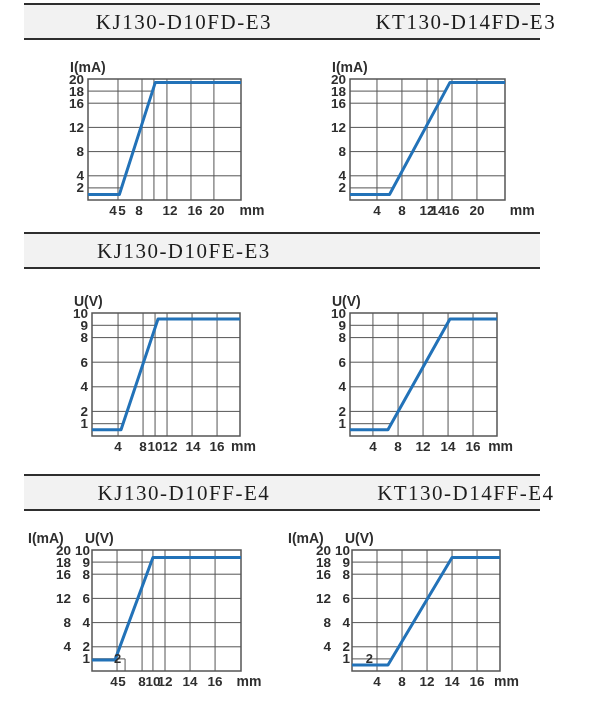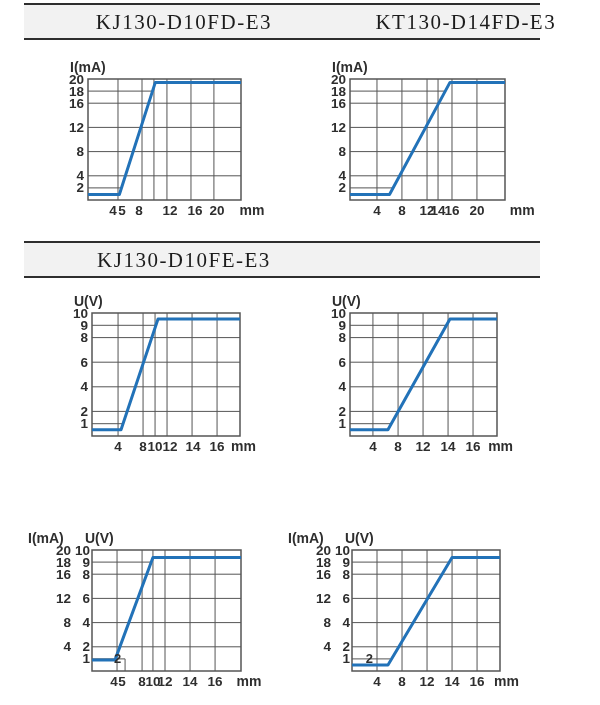--- a/index.html
+++ b/index.html
@@ -17,24 +17,28 @@
 </head>
 <body>
 
 <div class="page">
 
   <div class="hdr" style="top:3px">
     <span class="t t-left">KJ130-D10FD-E3</span>
     <span class="t t-right">KT130-D14FD-E3</span>
   </div>
 
-  <div class="hdr" style="top:241px">
+  <div class="hdr" style="top:232px">
     <span class="t t-left">KJ130-D10FE-E3</span>
   </div>
 
+  <div class="hdr" style="top:474px">
+    <span class="t t-left">KJ130-D10FF-E4</span>
+    <span class="t t-right">KT130-D14FF-E4</span>
+  </div>
 
   <div id="charts">
       <div class="chart" style="left: 18px; top: 55px;"><svg width="259" height="169" viewBox="0 0 259 169">
           <line x1="70" y1="36.1" x2="134.719" y2="36.1" stroke="#555555" stroke-width="1"></line>
           <line x1="70" y1="48.2" x2="223" y2="48.2" stroke="#555555" stroke-width="1"></line>
           <line x1="70" y1="72.4" x2="223" y2="72.4" stroke="#555555" stroke-width="1"></line>
           <line x1="70" y1="96.6" x2="223" y2="96.6" stroke="#555555" stroke-width="1"></line>
           <line x1="70" y1="120.80000000000001" x2="223" y2="120.80000000000001" stroke="#555555" stroke-width="1"></line>
           <line x1="70" y1="132.9" x2="103.048" y2="132.9" stroke="#555555" stroke-width="1"></line>
           <line x1="99.988" y1="24" x2="99.988" y2="145" stroke="#555555" stroke-width="1"></line>

